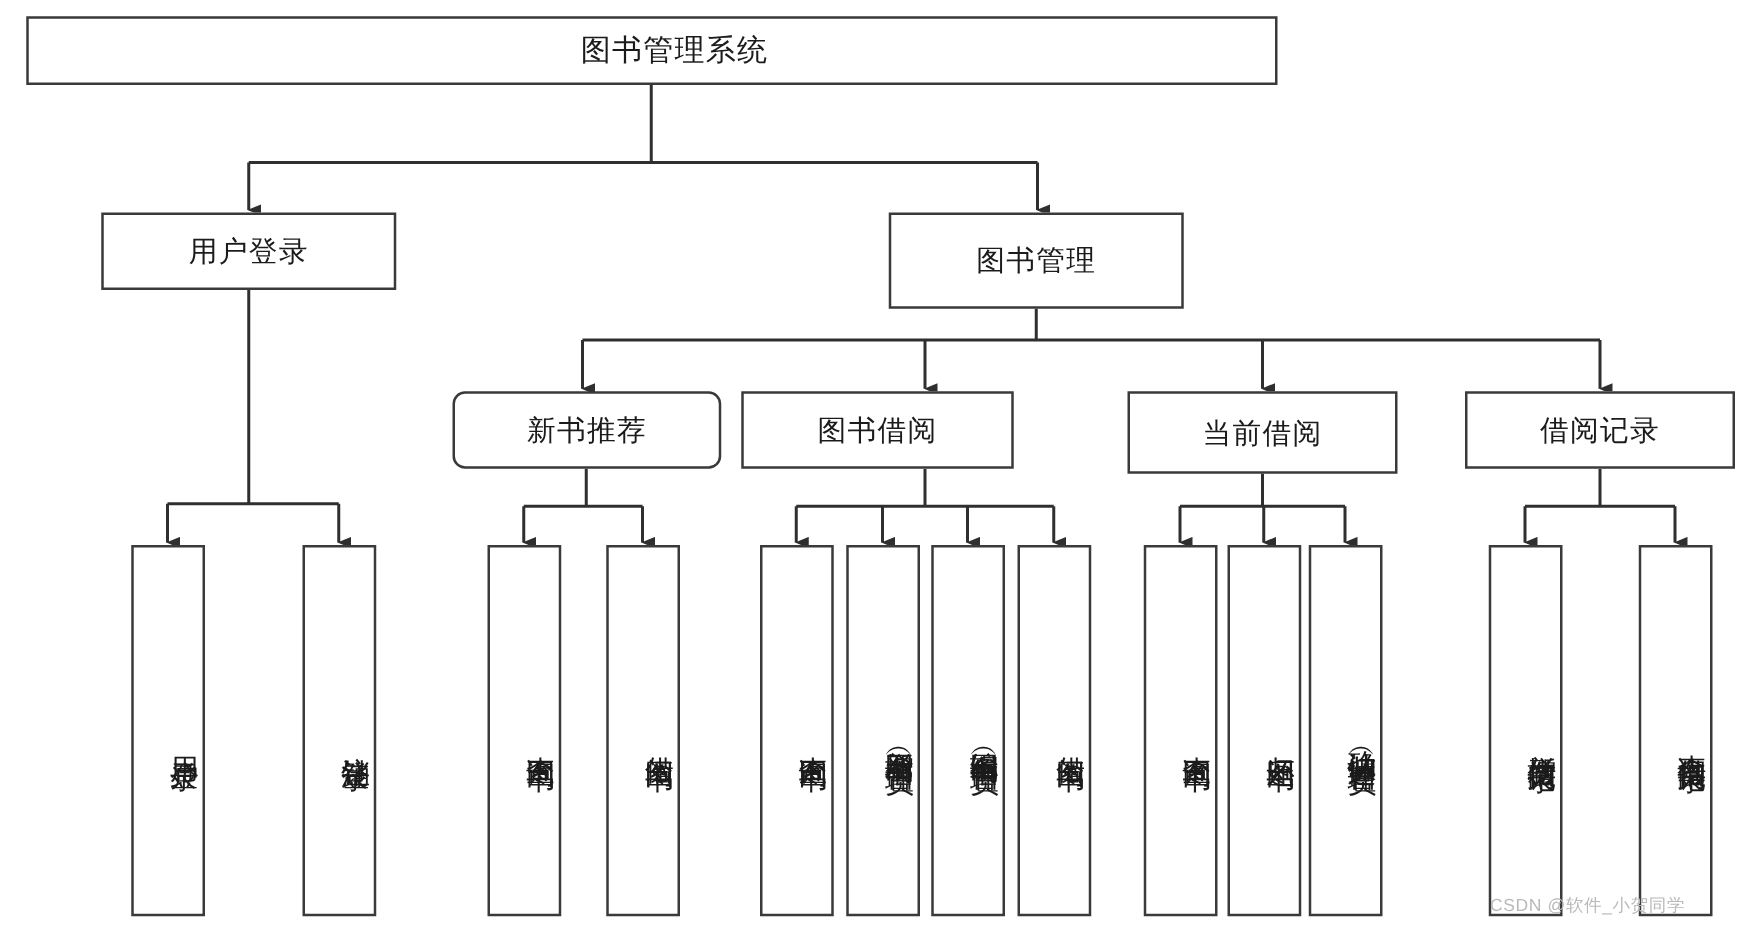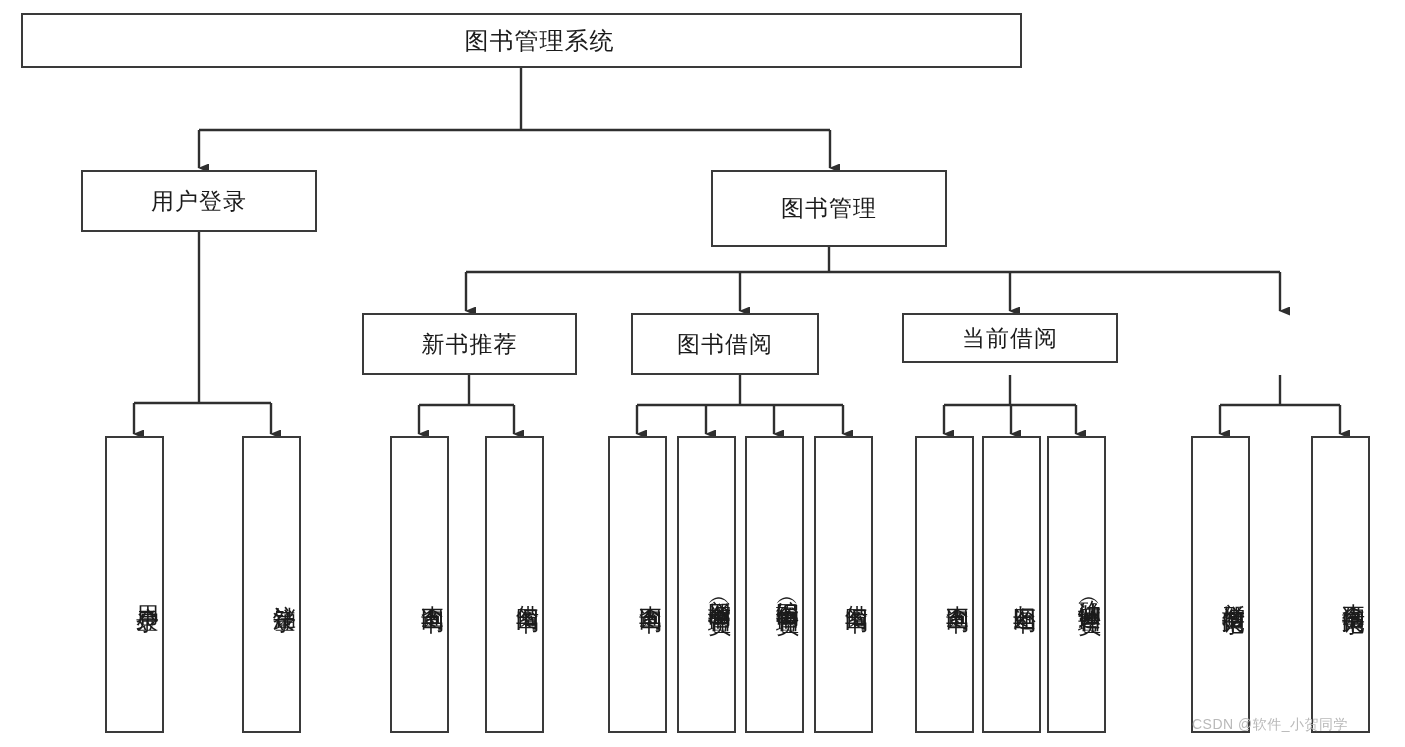--- a/index.html
+++ b/index.html
@@ -130,28 +130,31 @@
     <span class="label">图书管理系统</span>
   </div>
 
   <div class="node horiz" style="left:81px; top:170px; width:236px; height:62px;">
     <span class="label">用户登录</span>
   </div>
   <div class="node horiz" style="left:711px; top:170px; width:236px; height:77px;">
     <span class="label">图书管理</span>
   </div>
 
-  <div class="node horiz" style="left:362px; top:313px; width:215px; height:62px;">
+  <div class="node horiz" style="left:362px; top:313px; width:215px; height:62px;border-radius:10px;">
     <span class="label">新书推荐</span>
   </div>
-  <div class="node horiz" style="left:631px; top:313px; width:188px; height:62px;">
+  <div class="node horiz" style="left:593px; top:313px; width:218px; height:62px;">
     <span class="label">图书借阅</span>
   </div>
-  <div class="node horiz" style="left:902px; top:313px; width:216px; height:50px;">
+  <div class="node horiz" style="left:902px; top:313px; width:216px; height:66px;">
     <span class="label">当前借阅</span>
+  </div>
+  <div class="node horiz" style="left:1172px; top:313px; width:216px; height:62px;">
+    <span class="label">借阅记录</span>
   </div>
 
   <div class="node vert" style="left:105px; top:436px; width:59px; height:297px;">
     <span class="label">用户登录</span>
   </div>
   <div class="node vert" style="left:242px; top:436px; width:59px; height:297px;">
     <span class="label">注销登录</span>
   </div>
 
   <div class="node vert" style="left:390px; top:436px; width:59px; height:297px;">

